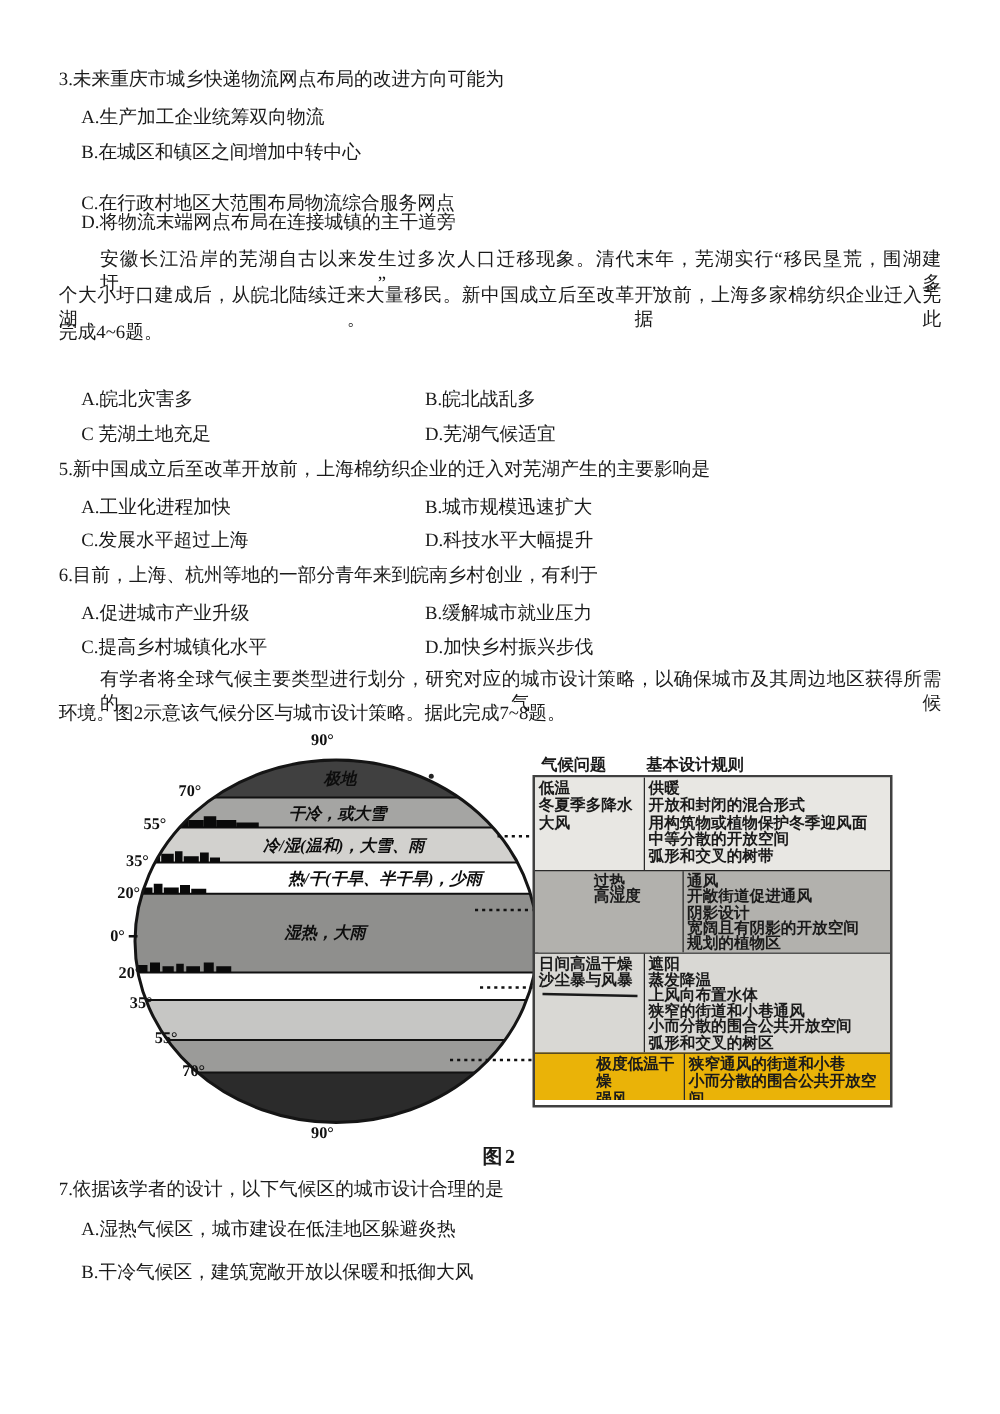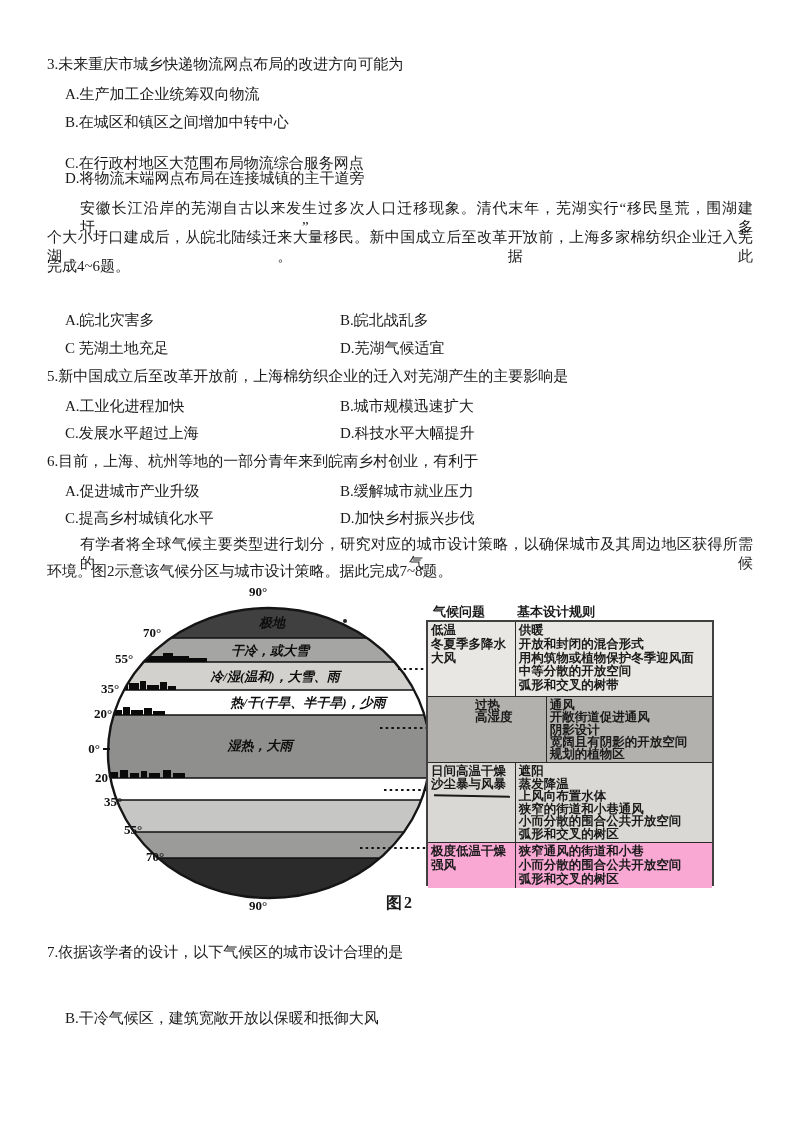--- a/index.html
+++ b/index.html
@@ -21,23 +21,23 @@
   #climate-table .th.c2{left:91px;}
   #ct-body{position:relative;border:2px solid #404040;width:288px;height:266px;box-sizing:border-box;}
   .trow{position:relative;display:flex;box-sizing:border-box;}
   .trow + .trow{border-top:1.5px solid #2a2a2a;}
   .cell{box-sizing:border-box;padding:2px 3px;white-space:pre-line;overflow:hidden;}
   .cell.prob{width:88px;}
   .cell.rules{width:200px;border-left:1.5px solid #2a2a2a;}
   .r1{height:74px;background:#e8e7e3;line-height:13.8px;}
   .r2{height:66px;background:#b2b1ad;line-height:12.3px;padding-left:44px;}
   .r3{height:80px;background:#d9d8d4;line-height:12.5px;}
-  .r4{height:46px;background:#f9a8d4;line-height:13.8px;}
+  .r4{height:38px;background:#eab308;line-height:13.8px;padding-left:46px;}
   .pen-stroke{position:absolute;left:6px;top:32px;width:76px;height:2px;background:#1a1a1a;transform:rotate(1.2deg);}
-  .fig-caption{position:absolute;left:386px;top:893px;font-size:16px;font-weight:bold;letter-spacing:2px;}
+  .fig-caption{position:absolute;left:386px;top:915px;font-size:16px;font-weight:bold;letter-spacing:2px;}
   .glabel{font-size:13px;font-weight:bold;fill:#111111;}
   .bandlabel{font-size:13px;font-weight:bold;font-style:italic;fill:#0d0d0d;}
 </style>
 </head>
 <body>
 
 <div id="page">
 
   <div class="line stem" style="top:55px">3.未来重庆市城乡快递物流网点布局的改进方向可能为</div>
   <div class="line opt" style="top:85px">A.生产加工企业统筹双向物流</div>
@@ -206,15 +206,16 @@
         <div class="cell rules">狭窄通风的街道和小巷
 小而分散的围合公共开放空间
 弧形和交叉的树区</div>
       </div>
     </div>
   </div>
 
   <div class="fig-caption">图2</div>
 
   <div class="line stem" style="top:943px">7.依据该学者的设计，以下气候区的城市设计合理的是</div>
+  <div class="line opt" style="top:975px">A.湿热气候区，城市建设在低洼地区躲避炎热</div>
   <div class="line opt" style="top:1009px">B.干冷气候区，建筑宽敞开放以保暖和抵御大风</div>
 
 </div>
 
 </body></html>

